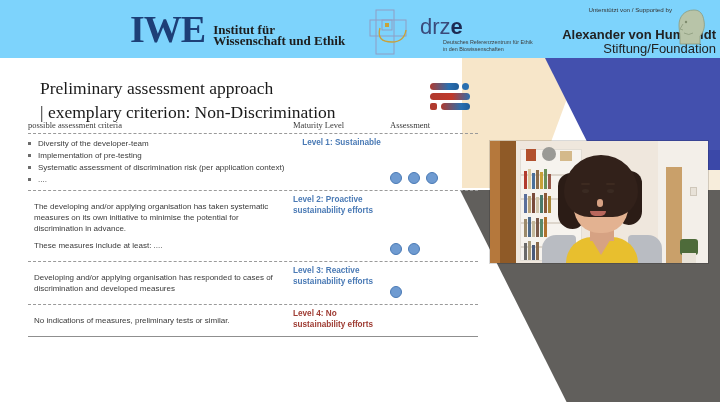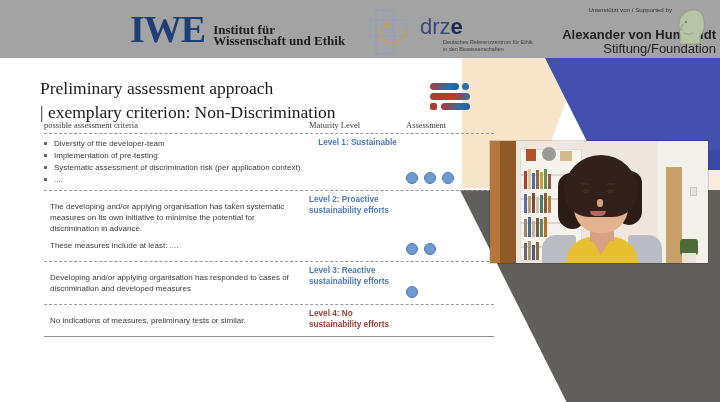--- a/index.html
+++ b/index.html
@@ -33,21 +33,21 @@
     left:460px; top:190px; width:260px; height:212px;
     background:#615f5c;
     clip-path:polygon(0 0, 100% 0, 100% 100%, 41% 100%);
   }
   .deco-cream-low {      
     left:640px; top:170px; width:80px; height:26px;
     background:#f7eddb;
   }
 
   
-  .header { position:absolute; left:0; top:0; width:720px; height:58px; background:#a3a3a3; z-index:6; }
+  .header { position:absolute; left:0; top:0; width:720px; height:58px; background:#7dd3fc; z-index:6; }
 
   .iwe-logo { position:absolute; left:130px; top:10px; display:flex; align-items:flex-start; gap:8px; }
   .iwe-mark {
     font-family:"Liberation Serif", serif; font-weight:700; font-size:38px;
     line-height:38px; color:#1d3f77; letter-spacing:-1px;
   }
   .iwe-sub {
     font-family:Liberation Serif, serif; font-weight:700; font-size:13px;
     line-height:11px; color:#1d1d1d; padding-top:14px;
   }
@@ -76,21 +76,21 @@
     font-family:"Liberation Serif", serif; font-size:17.5px; line-height:24px;
     color:#1a1a1a; font-weight:400; white-space:nowrap;
   }
 
   .title-icon { position:absolute; left:430px; top:83px; width:40px; height:27px; z-index:5; }
   .ti-row { position:relative; height:7px; margin-bottom:3px; }
   .ti-bar { position:absolute; height:7px; border-radius:3.5px; }
   .ti-dot { position:absolute; width:7px; height:7px; border-radius:2px; }
 
   
-  .table { position:absolute; left:44px; top:120px; width:450px; z-index:4; }
+  .table { position:absolute; left:28px; top:120px; width:450px; z-index:4; }
   .thead { display:flex; font-family:"Liberation Serif", serif; font-size:8.5px; color:#3a3a3a; padding-bottom:3px; }
   .col-a { width:265px; }
   .col-b { width:97px; }
   .col-c { width:88px; }
   .rule { border-top:1px dashed #9a9a9a; }
   .rule-solid { border-top:1px solid #8f8f8f; }
 
   .trow { display:flex; padding:4px 0 4px 0; }
   .cell-crit { width:265px; font-size:8px; line-height:11px; color:#3a3a3a; }
   .cell-lvl  { width:97px; font-size:8.2px; line-height:10.5px; font-weight:700; }

